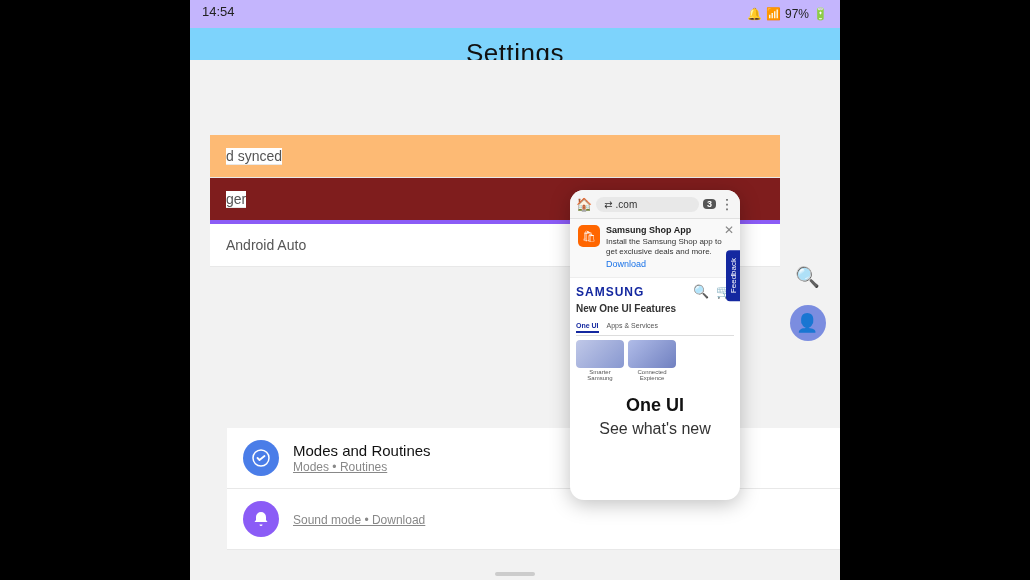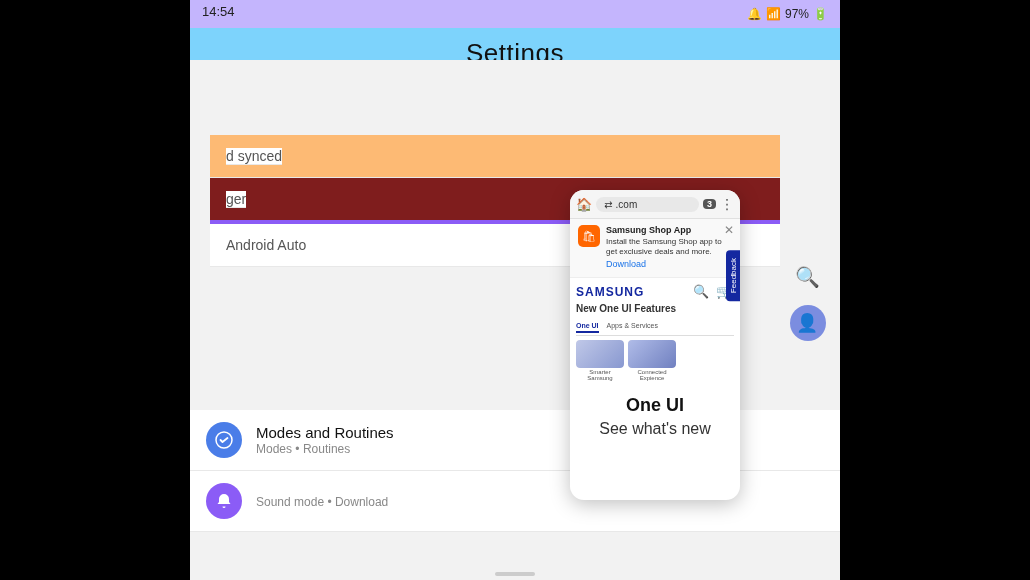--- a/index.html
+++ b/index.html
@@ -297,20 +297,21 @@
     .settings-item-text { flex: 1; }
     .settings-item-title {
       font-size: 15px;
       font-weight: 500;
       color: #111;
     }
     .settings-item-subtitle {
       font-size: 12px;
       color: #888;
       margin-top: 1px;
+      text-decoration: underline;
     }
     
     .partial-text {
       font-size: 14px;
       color: #555;
       padding: 8px 16px;
       background: #fff;
       border-bottom: 1px solid #e8e8e8;
     }
     
@@ -370,21 +371,21 @@
 
       <div style="background:#7f1d1d; border-bottom:4px solid #8b5cf6; padding:12px 16px;">
         <span class="partial-text" style="padding:0;font-size:14px;color:#555;">ger</span>
       </div>
 
       <div style="background:#fff; border-bottom:1px solid #e8e8e8; padding:12px 16px;">
         <span style="font-size:14px;color:#555;">Android Auto</span>
       </div>
     </div>
 
-    <div style="position:absolute; bottom:48px; left:0; right:0;">
+    <div style="position:absolute; bottom:30px; left:0; right:0;padding-left:37px;">
 
       <div class="settings-item">
         <div class="settings-item-icon icon-blue">
 
           <svg width="18" height="18" viewBox="0 0 18 18" fill="none">
             <circle cx="9" cy="9" r="8" stroke="white" stroke-width="1.5" fill="none"></circle>
             <path d="M5.5 9L7.5 11L12.5 7" stroke="white" stroke-width="1.8" stroke-linecap="round" stroke-linejoin="round"></path>
           </svg>
         </div>
         <div class="settings-item-text">

